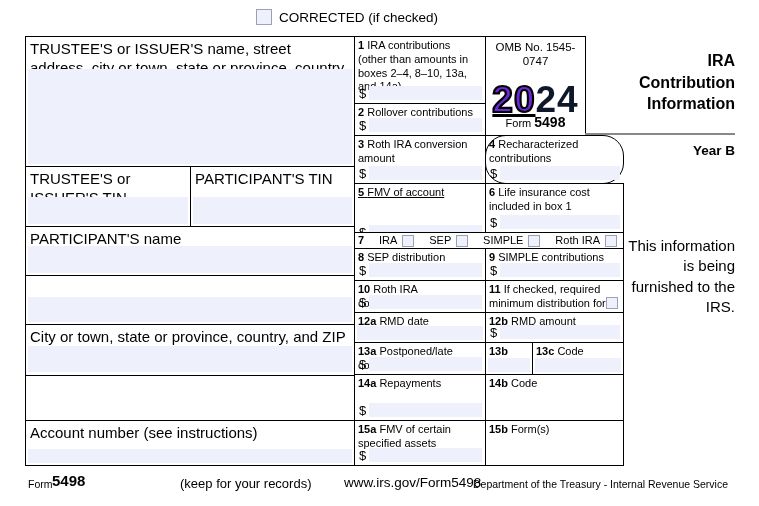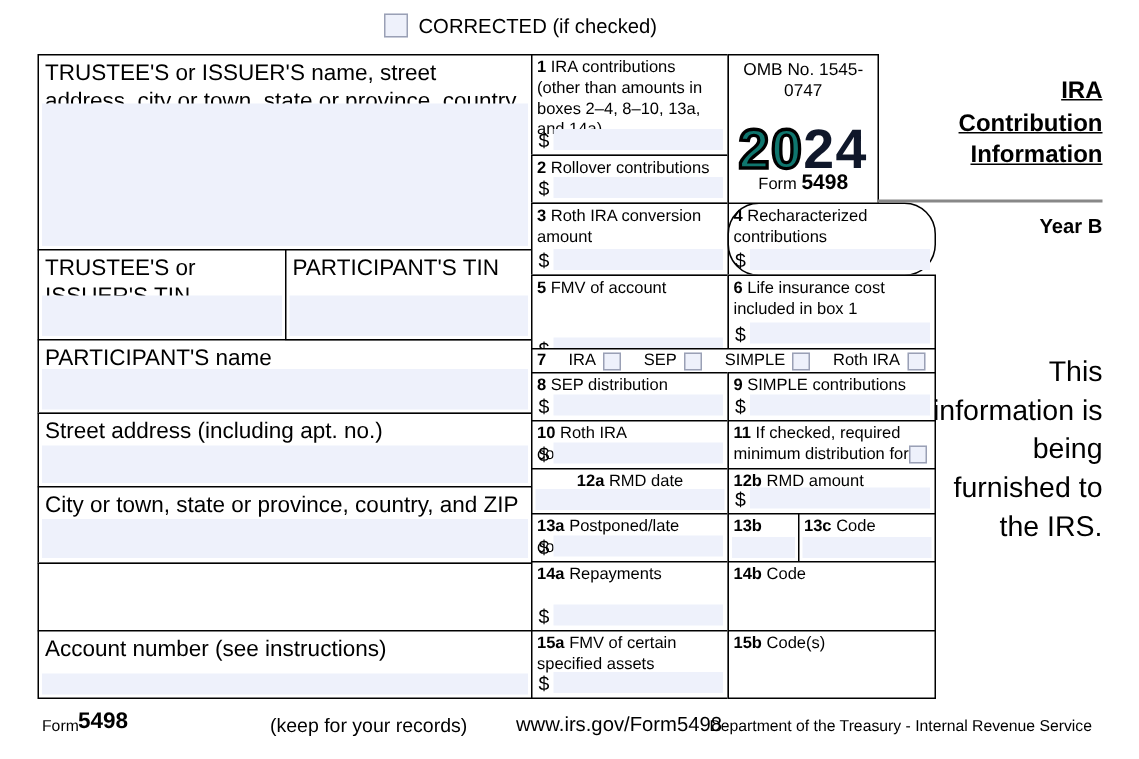--- a/index.html
+++ b/index.html
@@ -38,33 +38,33 @@
   }
   .box7row {
     display:flex; align-items:center; gap:4px; padding:1px 6px 0 3px;
     height:100%; justify-content:space-between; font-size:11px;
   }
   .box7row .pair { display:flex; align-items:center; gap:5px; }
   
   .omb-cell { text-align:center; }
   .omb-no { padding-top:3px; font-size:11.5px; }
   .year { margin-top:12px; font-size:37px; font-weight:bold; letter-spacing:1px; line-height:1; }
-  .y20 { color:#0f766e; -webkit-text-stroke:2.2px #000; }
+  .y20 { color:#6d28d9;text-decoration:underline; -webkit-text-stroke:2.2px #000; }
   .y24 { color:#0f172a; }
   .formnum { position:absolute; bottom:4px; left:0; right:0; font-size:11px; }
   .formnum b { font-size:14px; }
   
   .title {
     position:absolute; right:0; top:14px; width:110px; text-align:right;
-    font-size:16px; font-weight:bold; line-height:1.35;text-decoration:underline;
+    font-size:16px; font-weight:bold; line-height:1.35;
   }
   .grayline { position:absolute; left:560px; top:97px; width:150px; border-top:2px solid #888; }
   .copyb { position:absolute; right:0; top:107px; font-size:13.5px; font-weight:bold; }
   .forpart { position:absolute; right:0; top:150px; width:86px; text-align:right; font-size:13px; font-weight:bold; line-height:1.3; }
-  .notice { position:absolute; right:0; top:200px; width:114px; text-align:right; font-size:19px; line-height:1.35; }
+  .notice { position:absolute; right:0; top:200px; width:114px; text-align:right; font-size:15px; line-height:1.35; }
   
   .ft-form { position:absolute; left:28px; top:478px; font-size:10.5px; }
   .ft-num { position:absolute; left:52px; top:472px; font-size:15px; font-weight:bold; }
   .ft-keep { position:absolute; left:180px; top:476px; font-size:13px; }
   .ft-url { position:absolute; left:344px; top:475px; font-size:13.5px; }
   .ft-dept { position:absolute; right:31px; top:478px; font-size:10.5px; }
 </style>
 </head>
 <body>
 
@@ -86,21 +86,20 @@
     <div class="llbl">PARTICIPANT'S name</div>
     <div class="bigfill" style="top:19px;height:27px;"></div>
   </div>
 
   <div class="cell" style="left:165px;top:130px;width:165px;height:61px;">
     <div class="llbl">PARTICIPANT'S TIN</div>
     <div class="bigfill" style="top:30px;bottom:2px;"></div>
   </div>
 
   <div class="cell" style="left:0;top:239px;width:330px;height:50px;">
-    <div class="llbl">Street address (including apt. no.)</div>
     <div class="bigfill" style="top:21px;height:25px;"></div>
   </div>
 
   <div class="cell" style="left:0;top:288px;width:330px;height:52px;">
     <div class="llbl">City or town, state or province, country, and ZIP or foreign postal code</div>
     <div class="bigfill" style="top:21px;height:26px;"></div>
   </div>
 
   <div class="cell" style="left:0;top:339px;width:330px;height:46px;"></div>
 
@@ -133,21 +132,21 @@
       </div>
   </div>
   <div class="cell" style="left:460px;top:99px;width:139px;height:49px;border-radius:21px;">
     <div class="lbl"><b>4</b> <span>Recharacterized contributions</span></div>
     <div class="amt">
         <span class="ds">$</span>
         <span class="fill"></span>
       </div>
   </div>
 
-  <div class="cell" style="left:329px;top:147px;width:132px;height:60px;">
+  <div class="cell" style="left:329px;top:147px;width:132px;height:60px;text-decoration:underline;">
     <div class="lbl"><b>5</b> <span>FMV of account</span></div>
     <div class="amt">
         <span class="ds">$</span>
         <span class="fill"></span>
       </div>
   </div>
   <div class="cell" style="left:460px;top:147px;width:139px;height:50px;">
     <div class="lbl"><b>6</b> <span>Life insurance cost included in box 1</span></div>
     <div class="amt">
         <span class="ds">$</span>
@@ -197,21 +196,21 @@
     <div class="amt">
         <span class="ds">$</span>
         <span class="fill"></span>
       </div>
   </div>
   <div class="cell" style="left:460px;top:244px;width:139px;height:33px;">
     <div class="lbl"><b>11</b> <span>If checked, required minimum distribution for 2025</span></div>
     <span class="cb" style="position:absolute;right:5px;bottom:3px;"></span>
   </div>
 
-  <div class="cell" style="left:329px;top:276px;width:132px;height:31px;text-align:center;">
+  <div class="cell" style="left:329px;top:276px;width:132px;height:31px;">
     <div class="lbl"><b>12a</b> <span>RMD date</span></div>
     <div class="fullfill"></div>
   </div>
   <div class="cell" style="left:460px;top:276px;width:139px;height:31px;">
     <div class="lbl"><b>12b</b> <span>RMD amount</span></div>
     <div class="amt">
         <span class="ds">$</span>
         <span class="fill"></span>
       </div>
   </div>
@@ -244,21 +243,21 @@
   </div>
 
   <div class="cell" style="left:329px;top:384px;width:132px;height:46px;">
     <div class="lbl"><b>15a</b> <span>FMV of certain specified assets</span></div>
     <div class="amt">
         <span class="ds">$</span>
         <span class="fill"></span>
       </div>
   </div>
   <div class="cell" style="left:460px;top:384px;width:139px;height:46px;">
-    <div class="lbl"><b>15b</b> <span>Code(s)</span></div>
+    <div class="lbl"><b>15b</b> <span>Form(s)</span></div>
   </div>
 
   <div class="cell omb-cell" style="left:460px;top:0;width:101px;height:100px;">
     <div class="omb-no">OMB No. 1545-0747</div>
     <div class="year"><span class="y20">20</span><span class="y24">24</span></div>
     <div class="formnum"><span>Form</span> <b>5498</b></div>
   </div>
 
   <div class="title">IRA Contribution Information</div>
   <div class="grayline"></div>

